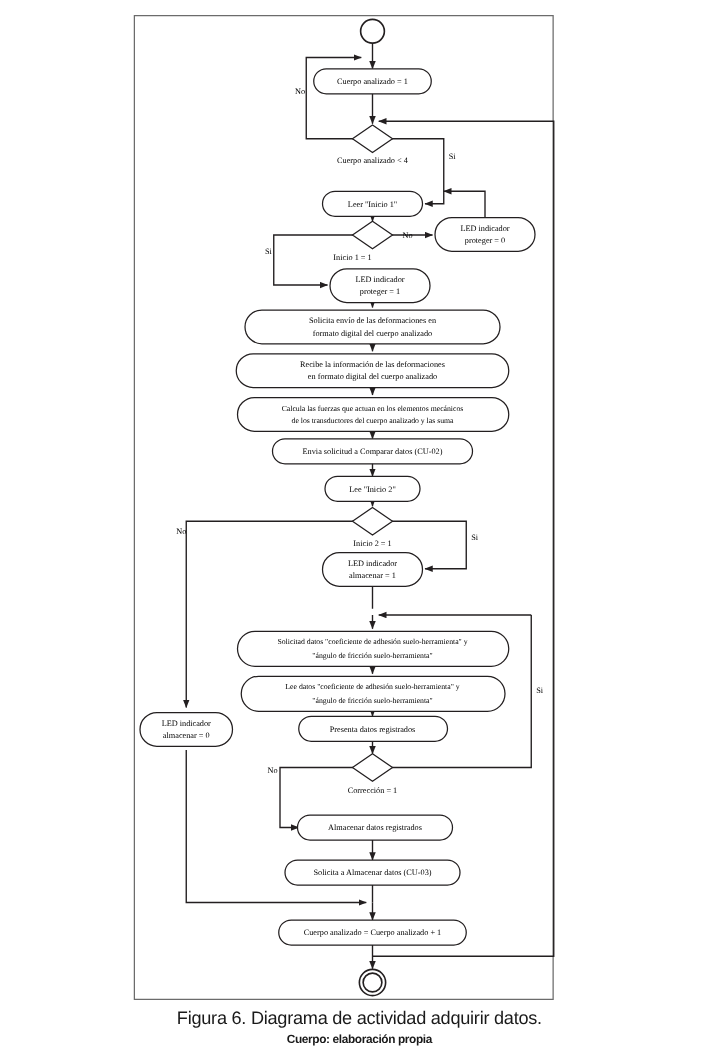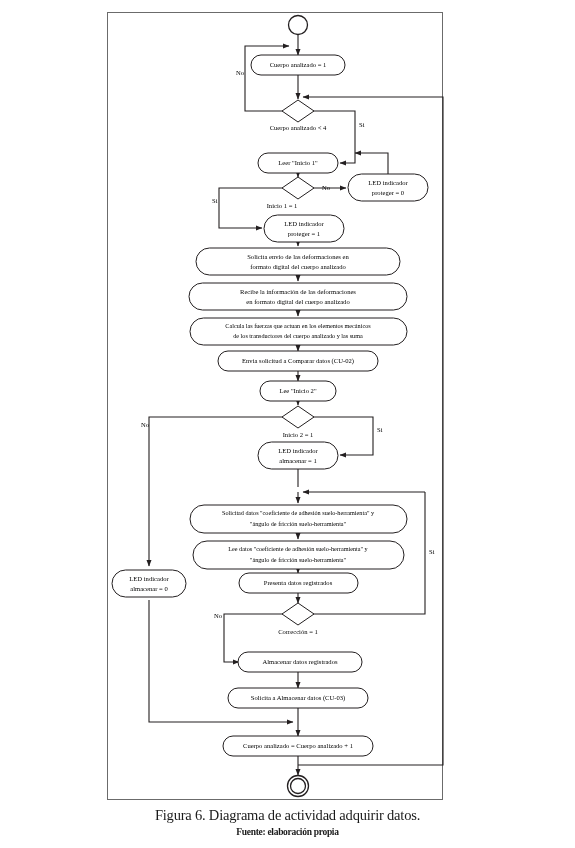--- a/index.html
+++ b/index.html
@@ -8,21 +8,21 @@
     font-family:"Liberation Serif", serif;
     color:#000;
   }
   #figure-frame{
     position:absolute;left:107px;top:12px;width:336px;height:788px;
     border:1px solid #6b6b6b;box-sizing:border-box;background:#fff;
   }
   #diagram-svg{position:absolute;left:0;top:0;width:575px;height:848px;}
   .caption-block{
     position:absolute;left:0;top:806px;width:575px;text-align:center;
-    font-family:Liberation Serif, serif;
+    font-family:Liberation Sans, sans-serif;
   }
   .caption-main{
     font-size:14.5px;letter-spacing:-0.2px;color:#1a1a1a;display:block;
     line-height:19px;
   }
   .caption-sub{
     font-size:9.5px;font-weight:bold;color:#1a1a1a;display:block;
     line-height:14px;letter-spacing:-0.3px;
   }
   
@@ -235,14 +235,14 @@
   </g>
 
   <g>
     <circle class="term" cx="298" cy="786" r="10.5"></circle>
     <circle class="term" cx="298" cy="786" r="7.5"></circle>
   </g>
 </svg>
 
 <div class="caption-block">
   <span class="caption-main">Figura 6. Diagrama de actividad adquirir datos.</span>
-  <span class="caption-sub">Fuente: elaboración propia</span>
+  <span class="caption-sub">Cuerpo: elaboración propia</span>
 </div>
 
 </body></html>

